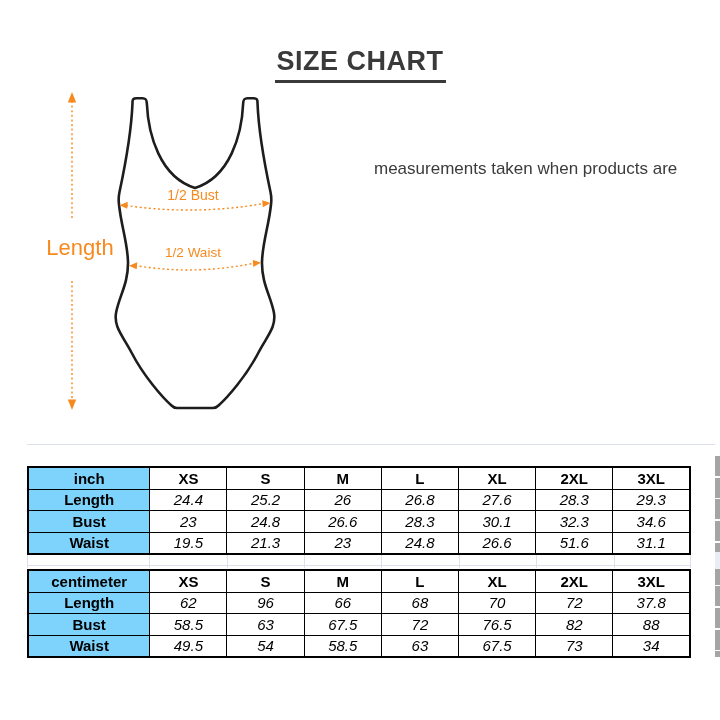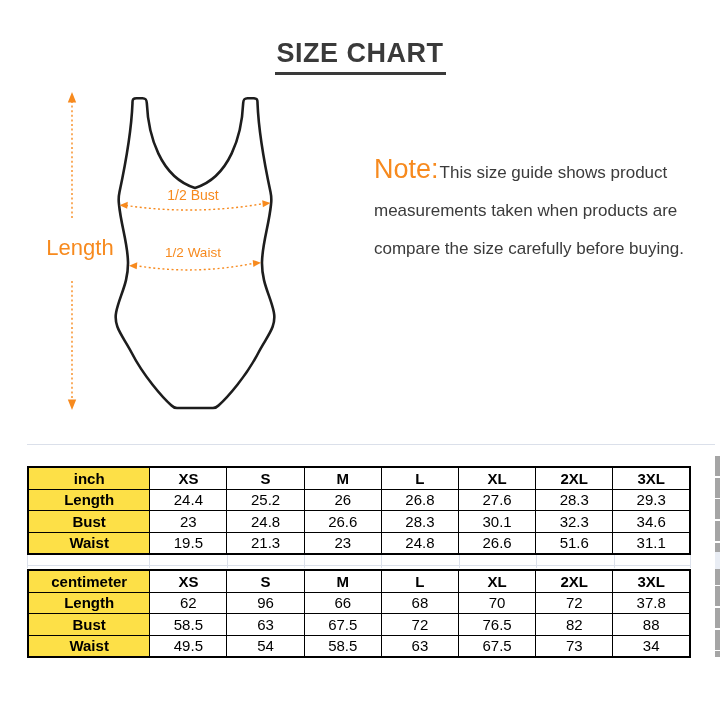--- a/index.html
+++ b/index.html
@@ -5,21 +5,21 @@
   html,body{margin:0;padding:0;}
   body{
     width:720px;height:720px;position:relative;overflow:hidden;
     background:#ffffff;
     font-family:"Liberation Sans", sans-serif;
     color:#3a3a3a;
   }
   
   .title-wrap{position:absolute;top:30px;left:0;width:720px;text-align:center;}
   .page-title{
-    display:inline-block;margin:8px;
+    display:inline-block;margin:16px;
     font-size:27px;font-weight:bold;letter-spacing:0.5px;
     color:#3a3a3a;border-bottom:3px solid #3a3a3a;padding:0 2px 3px 2px;
   }
   
   .figure-svg{position:absolute;left:30px;top:85px;}
   .suit-outline{fill:#ffffff;stroke:#1d1d1d;stroke-width:2.6;stroke-linejoin:round;}
   .dim-line{fill:none;stroke:#f78a1e;stroke-width:1.4;stroke-dasharray:2 2.6;}
   .dim-head{fill:#f78a1e;stroke:none;}
   .dim-text{fill:#f78a1e;font-family:"Liberation Sans",sans-serif;}
   .dim-text.length{font-size:22px;}
@@ -41,24 +41,24 @@
     border:2px solid #000;
   }
   #table-inch{top:466px;}
   #table-cm{top:569px;}
   .size-table th,.size-table td{
     border:1px solid #000;height:20.5px;padding:0;
     text-align:center;vertical-align:middle;line-height:1;
     background:#ffffff;
   }
   .size-table th.unit-cell,.size-table td.label-cell{
-    background:#fde047;font-weight:bold;
+    background:#7dd3fc;font-weight:bold;
   }
   .size-table th.size-cell{font-weight:bold;}
-  .size-table td.val-cell{font-weight:normal;}
+  .size-table td.val-cell{font-weight:normal;font-style:italic;}
   col.c-first{width:18.4%;}
   
   .hline{position:absolute;height:1px;background:#dbe0ea;pointer-events:none;}
   #hline-above{left:27px;top:444px;width:688px;}
   #hline-gap{left:27px;top:565px;width:664px;}
   #gap-stubs{position:absolute;left:27px;top:552px;width:664px;height:16px;pointer-events:none;}
   .vstub{position:absolute;top:0;bottom:0;width:1px;background:#dbe0ea;}
   
   .edge-strip{
     position:absolute;right:0;top:456px;width:5px;height:201px;
@@ -121,23 +121,21 @@
 
   <g>
     <path class="dim-line" d="M 105,180.5 Q 165,190.5 225,178"></path>
     <path class="dim-head" d="M 99,180.7 L 107.3,177.3 L 106.7,184.3 Z"></path>
     <path class="dim-head" d="M 231,177.7 L 222.7,174.9 L 223.4,181.9 Z"></path>
   </g>
   <text class="dim-text waist" x="163" y="172" text-anchor="middle">1/2 Waist</text>
 </svg>
 
 <div class="note">
-  <div class="note-line"><span class="note-label">Note:</span><span>This size guide shows product</span></div>
   <div class="note-line">measurements taken when products are</div>
-  <div class="note-line">compare the size carefully before buying.</div>
 </div>
 
 <div class="hline" id="hline-above"></div>
 <div id="gap-stubs">
     <div class="vstub" style="left: calc(0% + 0px);"></div>
     <div class="vstub" style="left: calc(18.4% + 0px);"></div>
     <div class="vstub" style="left: calc(30.06% + 0px);"></div>
     <div class="vstub" style="left: calc(41.72% + 0px);"></div>
     <div class="vstub" style="left: calc(53.38% + 0px);"></div>
     <div class="vstub" style="left: calc(65.04% + 0px);"></div>

